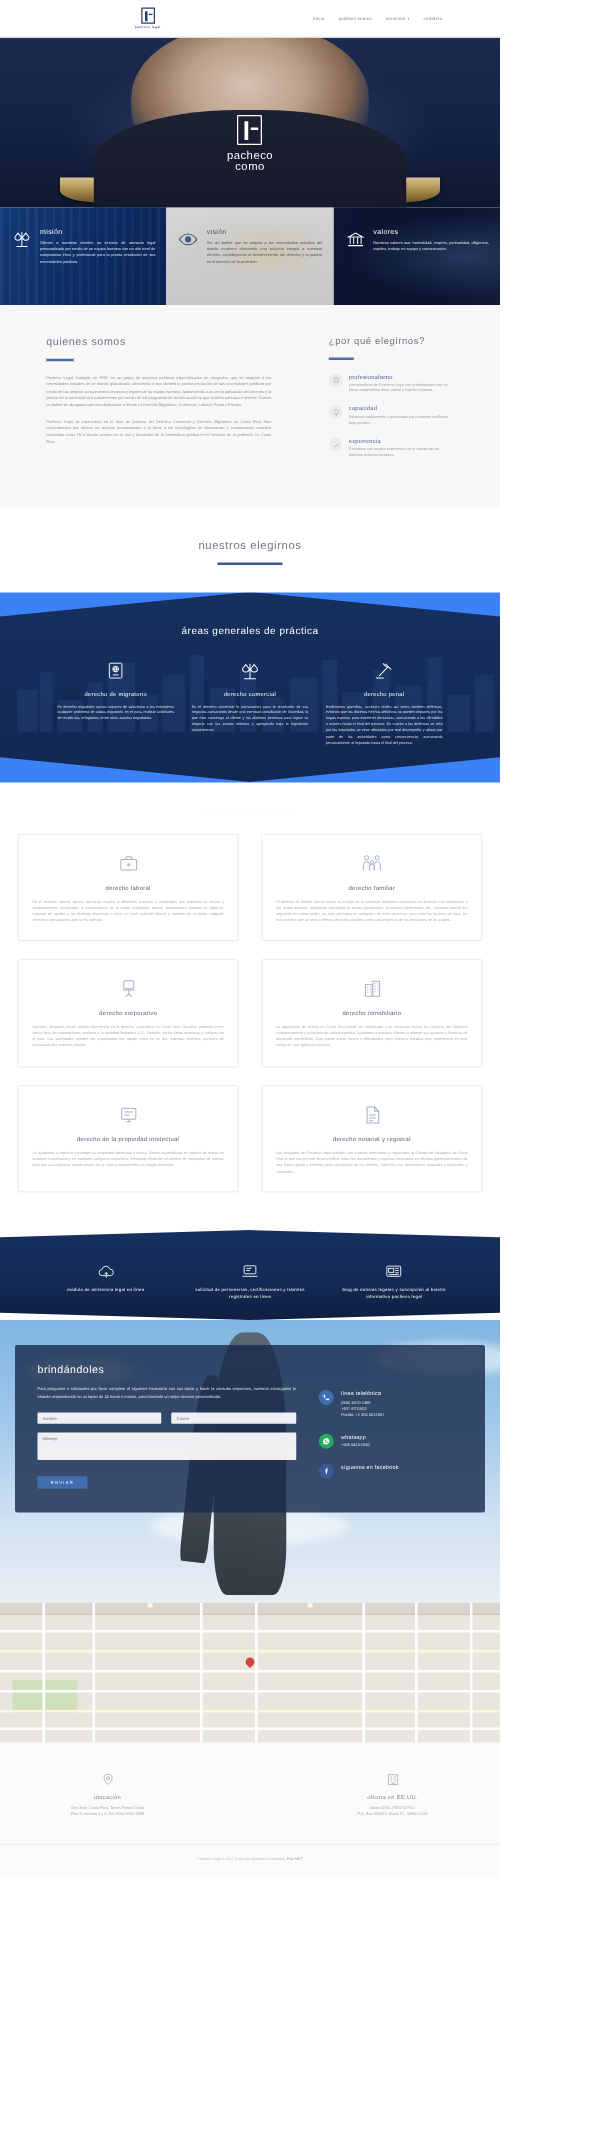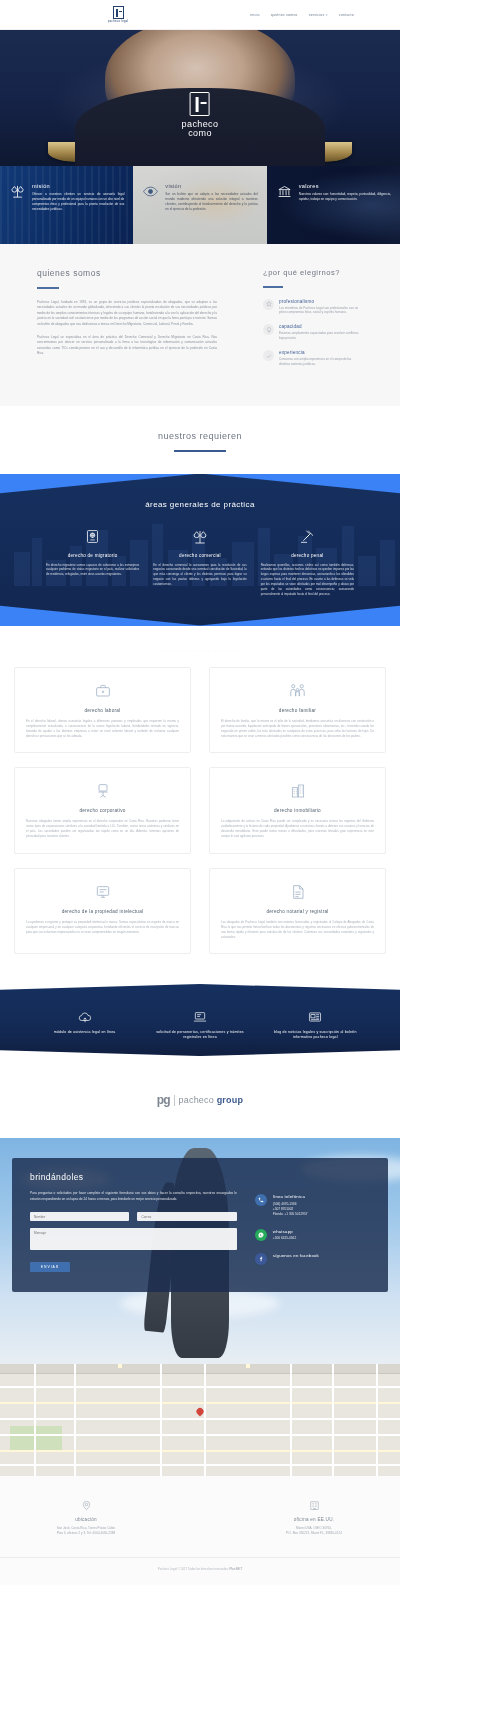--- a/index.html
+++ b/index.html
@@ -356,21 +356,21 @@
           <div>
             <div class="why-h">experiencia</div>
             <div class="why-p">Contamos con amplia experiencia en el campo de las distintas materias jurídicas.</div>
           </div>
         </div>
       </div>
     </div>
   </div>
 
   <div class="serv-head">
-    <div class="sec-title">nuestros requieren</div>
+    <div class="sec-title">nuestros elegirnos</div>
     <div class="rule"></div>
   </div>
 
   <div class="practice">
     <div class="practice-bg"></div>
     <div class="skyline">
       <i style="left:14px;width:16px;height:34px"></i>
         <i style="left:32px;width:10px;height:48px"></i>
       <i style="left:46px;width:20px;height:26px"></i>
         <i style="left:70px;width:12px;height:40px"></i>
@@ -533,27 +533,20 @@
             <rect x="2.5" y="5" width="19" height="14" rx="1.2"></rect>
               <rect x="5" y="8" width="7" height="5.5"></rect>
             <path d="M14 8h5M14 11h5M14 14h5M5 16.5h14"></path>
           </svg>
         </div>
         <div class="tool-t">blog de noticias legales y suscripción al boletín informativo pacheco legal</div>
       </div>
     </div>
   </div>
 
-  <div class="group">
-    <div class="group-logo">
-      <span class="pg-mark">pg</span>
-      <span class="pg-bar"></span>
-      <span class="pg-txt"><span>pacheco </span><b>group</b></span>
-    </div>
-  </div>
 
   <div class="contact">
     <div class="contact-bg"></div>
     <div class="cloud" style="left:20px;top:30px;width:90px;height:22px;"></div>
     <div class="cloud" style="left:300px;top:18px;width:120px;height:26px;"></div>
     <div class="cloud" style="left:120px;top:150px;width:160px;height:30px;"></div>
     <div class="statue"></div>
 
     <div class="contact-card">
       <div class="cc-left">

